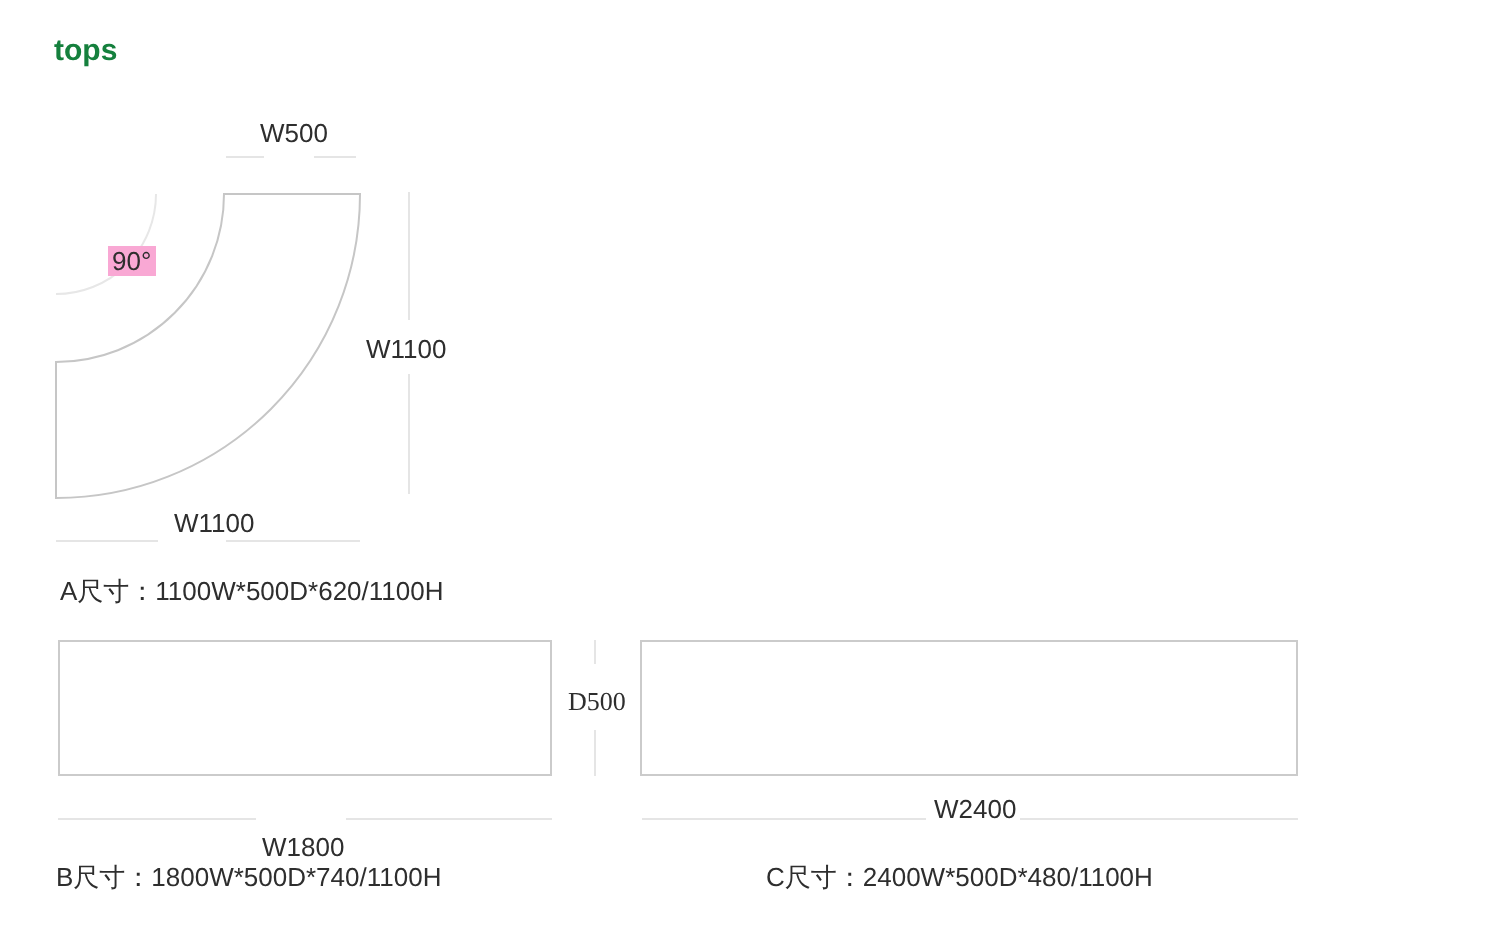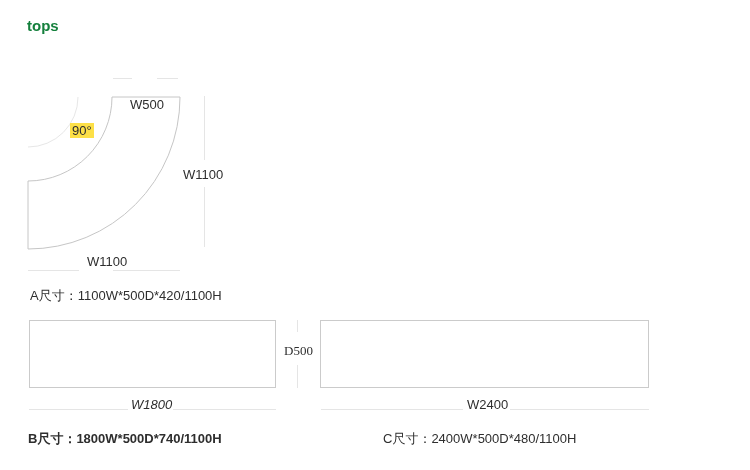--- a/index.html
+++ b/index.html
@@ -30,53 +30,53 @@
     line-height: 15px;
     white-space: nowrap;
   }
   .hline { height: 1px; background: #e5e5e5; }
   .vline { width: 1px; background: #e5e5e5; }
   .rect {
     border: 1px solid #cbcbcb;
     background: #ffffff;
     box-sizing: border-box;
   }
-  .anglebg { background: #fde047; padding: 0 2px; margin-left: 16px; }
+  .anglebg { background: #f9a8d4; padding: 0 2px; }
 </style>
 </head>
 <body>
 
 <div class="abs title" style="left:27px; top:17px;">tops</div>
 
 <svg class="abs" style="left:0; top:0;" width="260" height="280" viewBox="0 0 260 280">
   <path d="M 78 97 A 50 50 0 0 1 28 147" fill="none" stroke-width="1" stroke="#e7e7e7"></path>
   <path d="M 112 97 L 180 97 A 152 152 0 0 1 28 249 L 28 181 A 84 84 0 0 0 112 97 Z" fill="none" stroke-width="1" stroke="#c6c6c6"></path>
 </svg>
 
 <div class="abs hline" style="left:113px; top:78px; width:19px;"></div>
 <div class="abs hline" style="left:157px; top:78px; width:21px;"></div>
-<div class="abs lbl" style="left:130px; top:59px;margin-top:38px;">W500</div>
+<div class="abs lbl" style="left:130px; top:59px;">W500</div>
 
 <div class="abs lbl anglebg" style="left:54px; top:123px;">90°</div>
 
 <div class="abs vline" style="left:204px; top:96px; height:64px;"></div>
 <div class="abs vline" style="left:204px; top:187px; height:60px;"></div>
 <div class="abs lbl" style="left:183px; top:167px;">W1100</div>
 
 <div class="abs hline" style="left:28px; top:270px; width:51px;"></div>
 <div class="abs hline" style="left:113px; top:270px; width:67px;"></div>
 <div class="abs lbl" style="left:87px; top:254px;">W1100</div>
 
-<div class="abs spec" style="left:30px; top:288px;">A尺寸：1100W*500D*420/1100H</div>
+<div class="abs spec" style="left:30px; top:288px;">A尺寸：1100W*500D*620/1100H</div>
 
 <div class="abs rect" style="left:29px; top:320px; width:247px; height:68px;"></div>
 <div class="abs hline" style="left:29px; top:409px; width:99px;"></div>
 <div class="abs hline" style="left:173px; top:409px; width:103px;"></div>
-<div class="abs lbl" style="left:131px; top:397px;font-style:italic;">W1800</div>
-<div class="abs spec" style="left:28px; top:431px;font-weight:bold;">B尺寸：1800W*500D*740/1100H</div>
+<div class="abs lbl" style="left:131px; top:416px;">W1800</div>
+<div class="abs spec" style="left:28px; top:431px;">B尺寸：1800W*500D*740/1100H</div>
 
 <div class="abs vline" style="left:297px; top:320px; height:12px;"></div>
 <div class="abs vline" style="left:297px; top:365px; height:23px;"></div>
 <div class="abs lbl" style="left:284px; top:343px;font-family:Liberation Serif, serif;">D500</div>
 
 <div class="abs rect" style="left:320px; top:320px; width:329px; height:68px;"></div>
 <div class="abs hline" style="left:321px; top:409px; width:142px;"></div>
 <div class="abs hline" style="left:510px; top:409px; width:139px;"></div>
 <div class="abs lbl" style="left:467px; top:397px;">W2400</div>
 <div class="abs spec" style="left:383px; top:431px;">C尺寸：2400W*500D*480/1100H</div>

